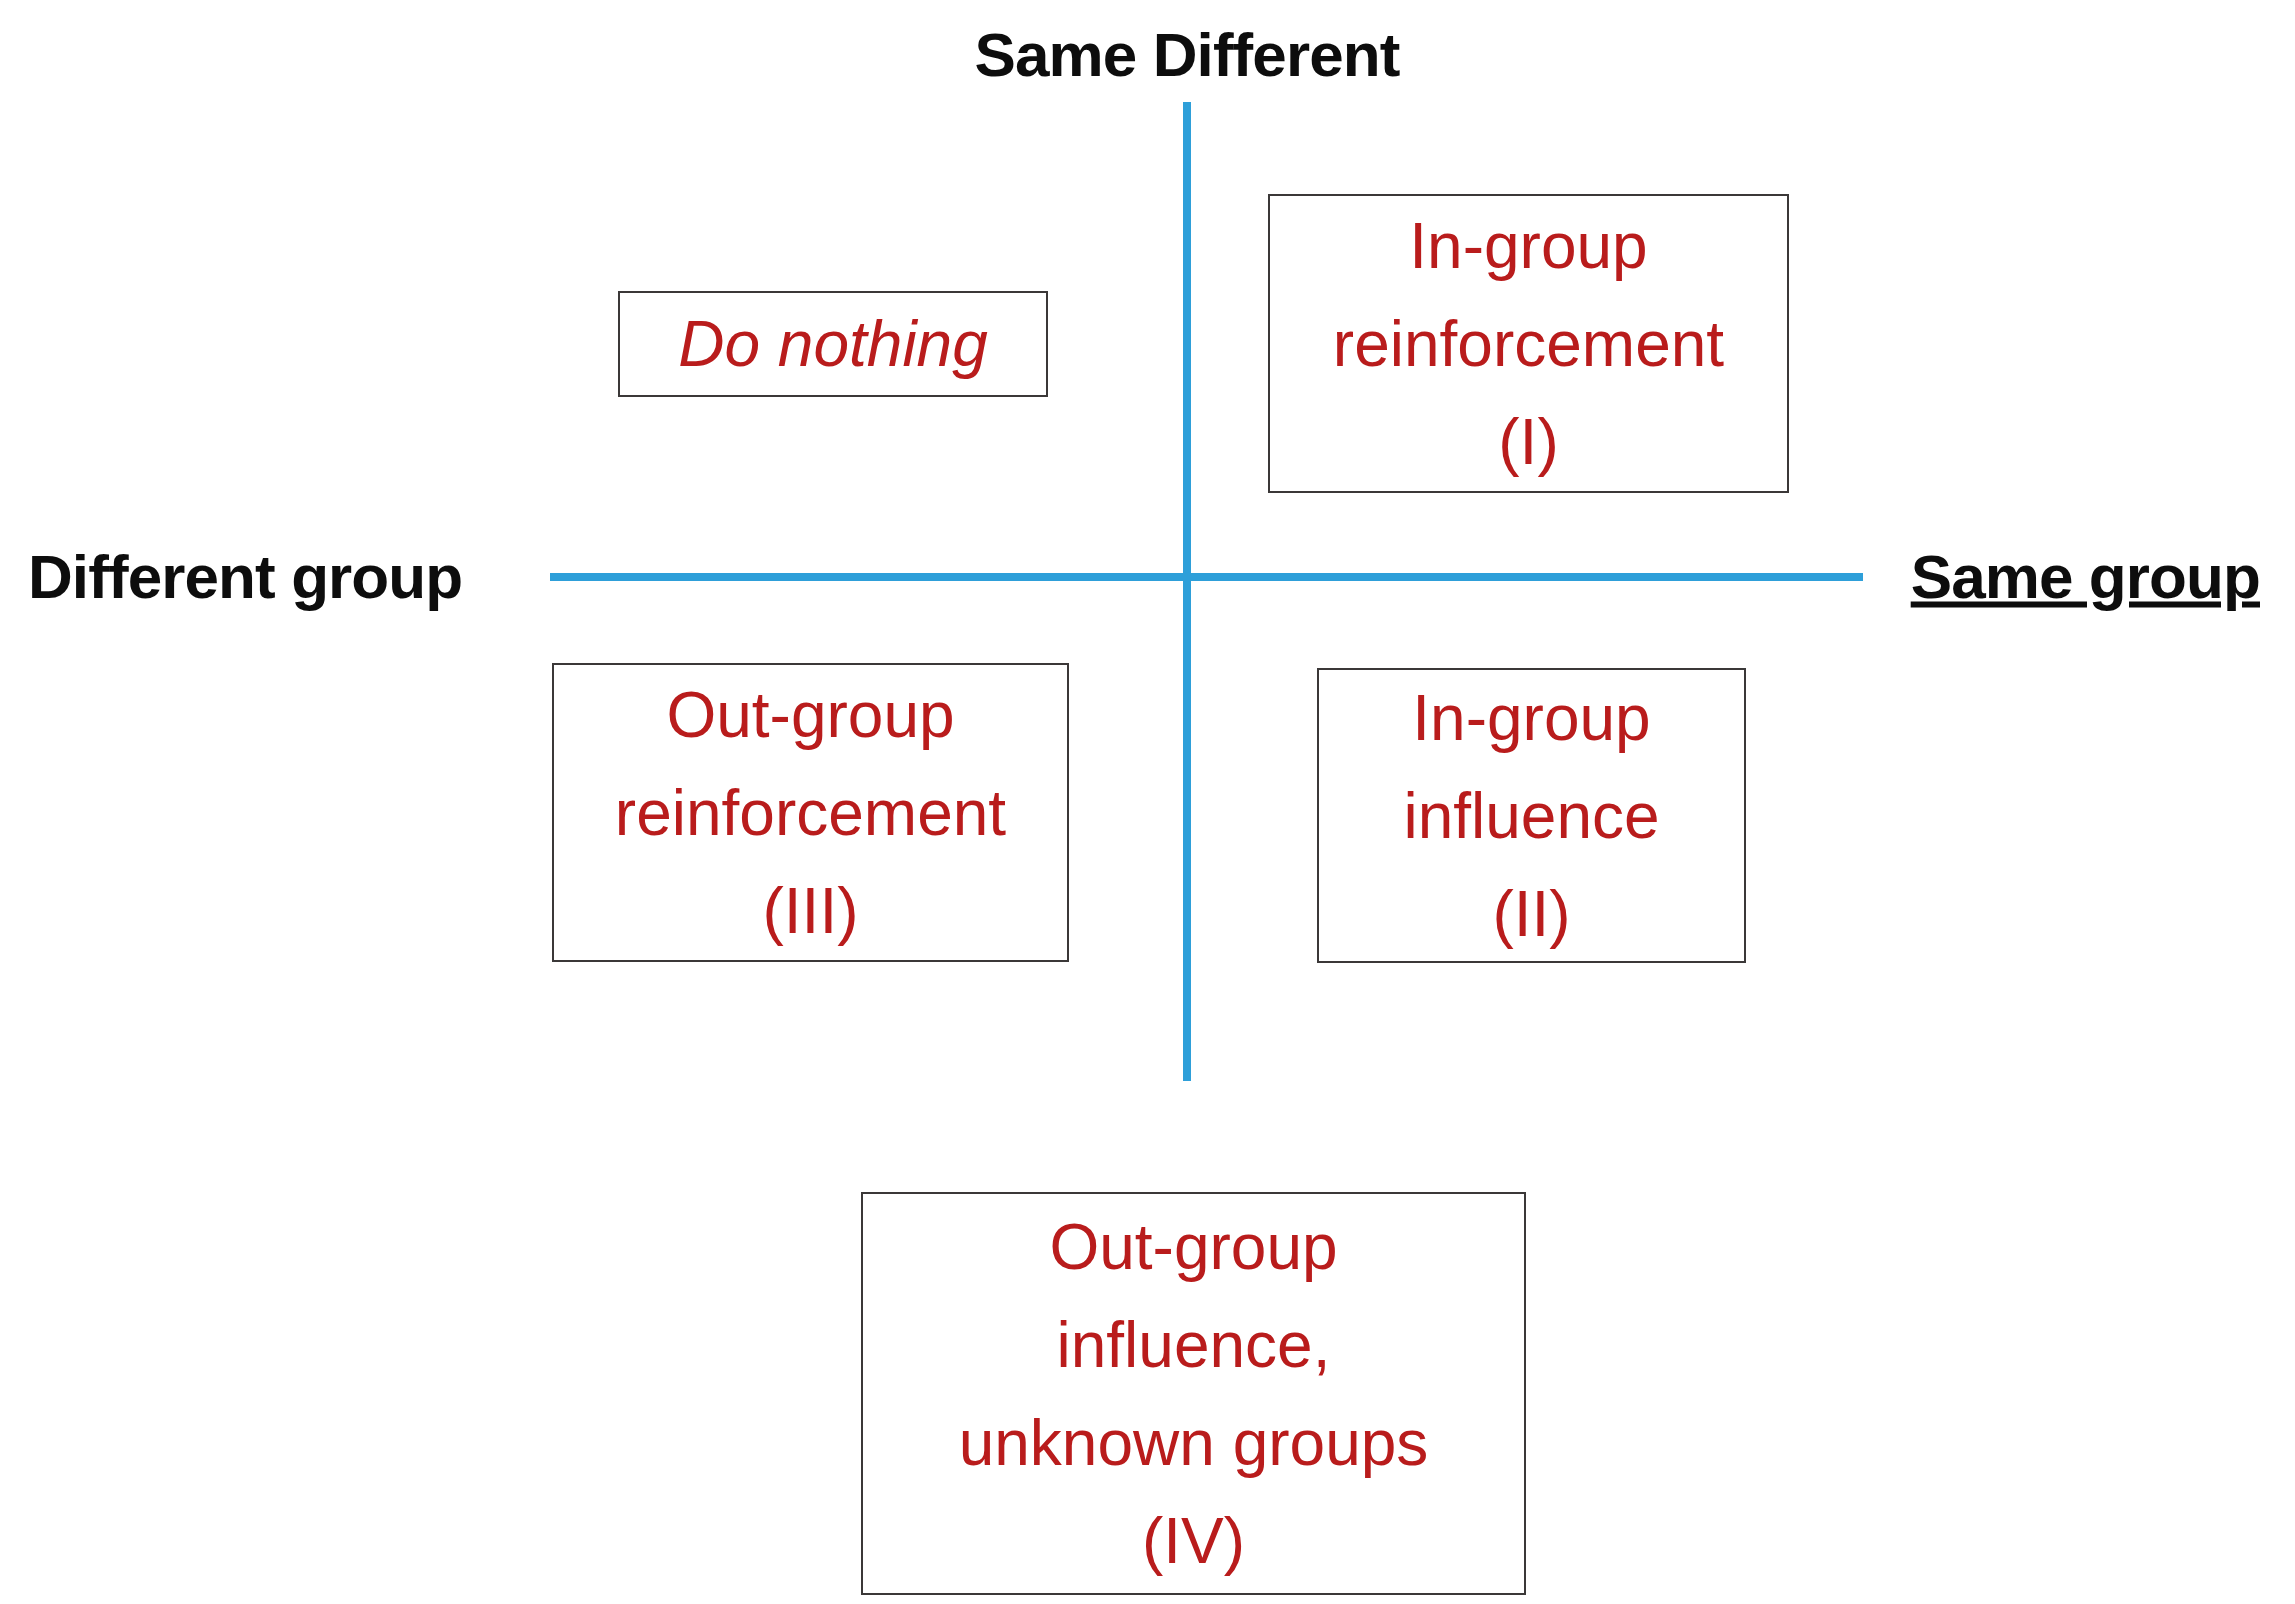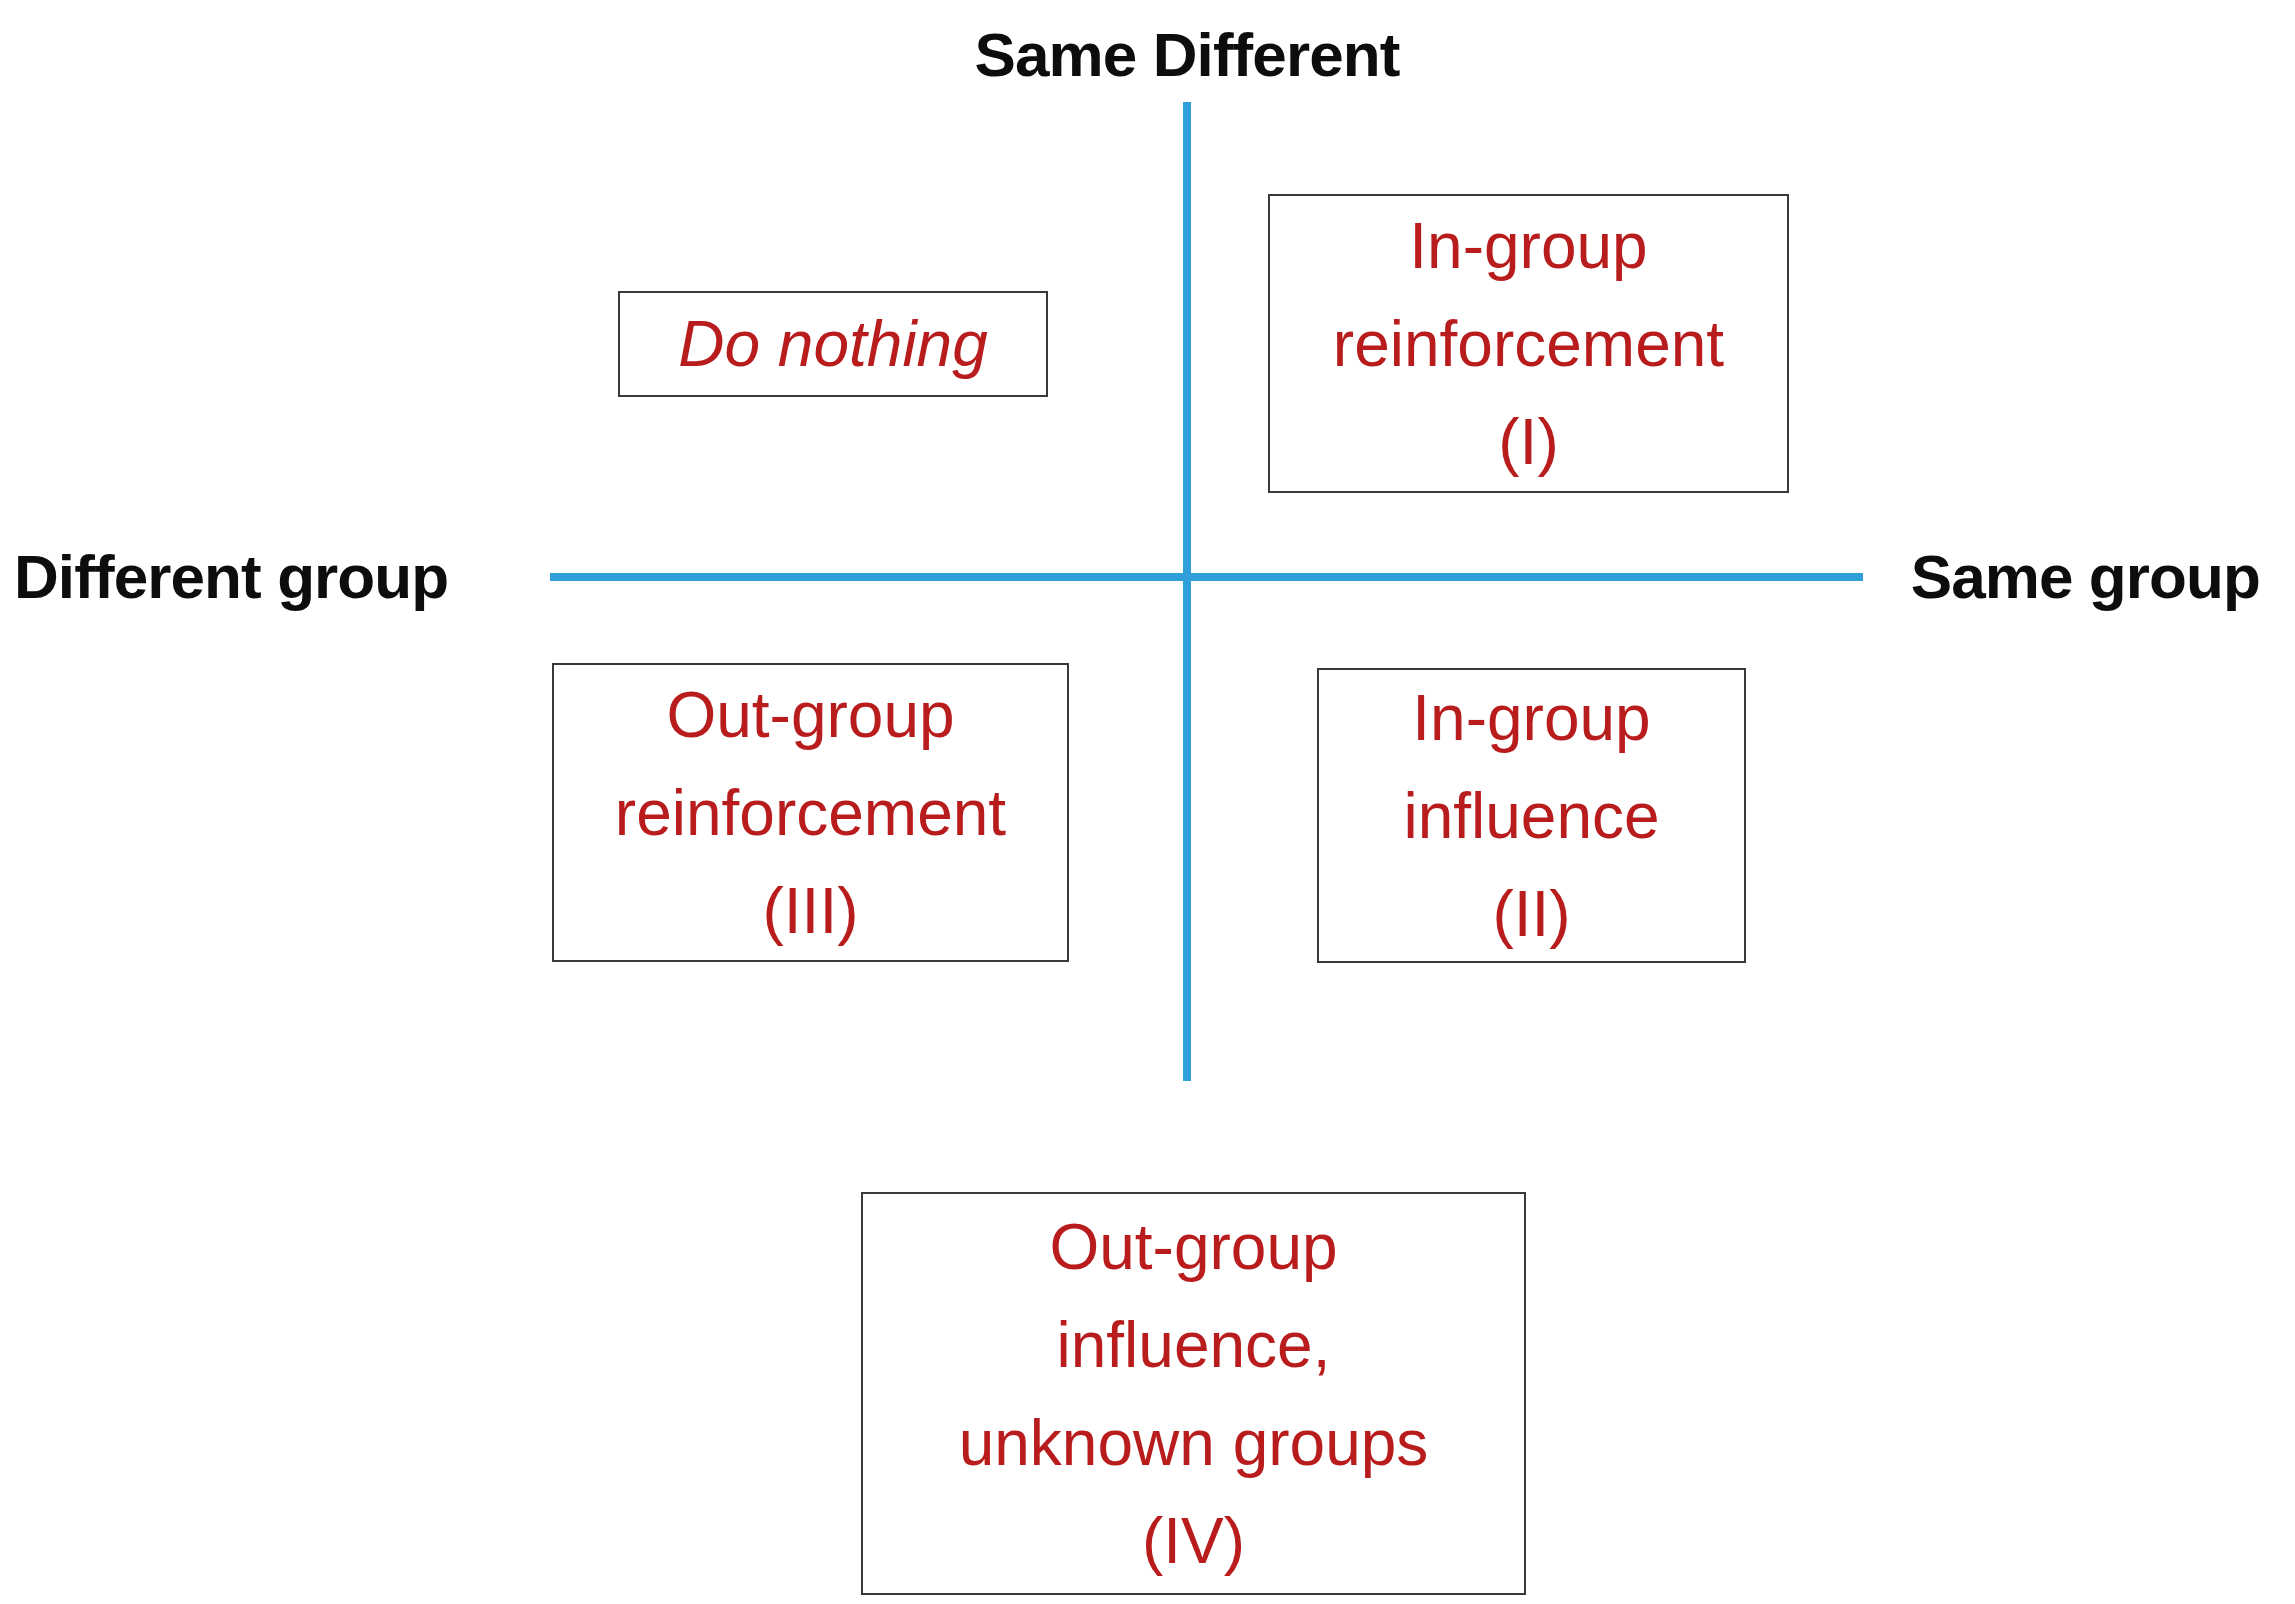--- a/index.html
+++ b/index.html
@@ -48,28 +48,29 @@
     left: 1187px;
     top: 19px;
     transform: translateX(-50%);
   }
   .axis-label-bottom {
     left: 1195px;
     top: 1090px;
     transform: translateX(-50%);
   }
   .axis-label-left {
-    left: 14px;
+    left: 28px;
     top: 576px;
     transform: translateY(-50%);
   }
   .axis-label-right {
     right: 35px;
     top: 576px;
     transform: translateY(-50%);
+    text-decoration: underline;
   }
   
   .qbox {
     position: absolute;
     border: 2.6px solid #3b3838;
     background: #ffffff;
     color: #b91c1c;
     font-size: 64px;
     line-height: 98px;
     display: flex;

